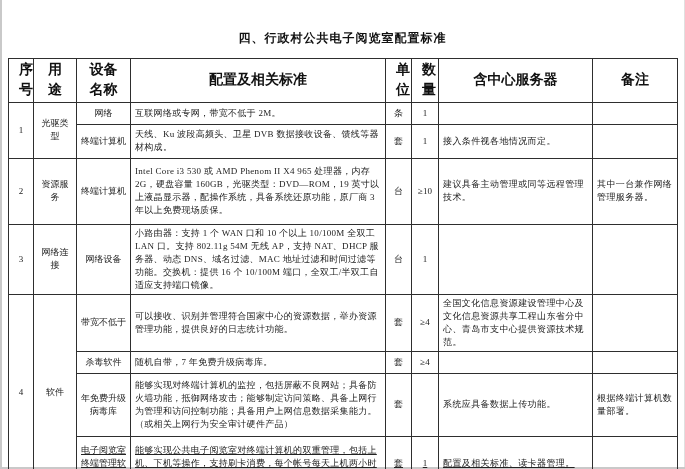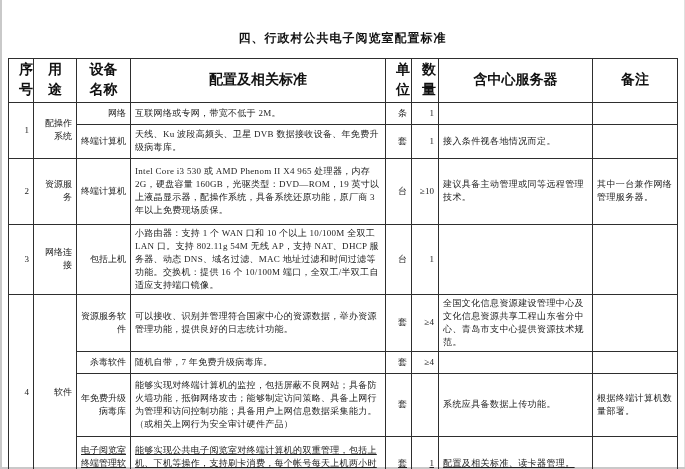--- a/index.html
+++ b/index.html
@@ -44,21 +44,21 @@
     overflow:hidden;
   }
   table.cfg th{
     font-weight:bold;
     text-align:center;
     font-size:14px;
     height:16px;
     padding:1px 10px;
     color:#111;
   }
-  td.t-center{text-align:right;}
+  td.t-center{text-align:center;}
   td.t-left{text-align:left;}
   td.cell-config{letter-spacing:0.3px;margin-top:48px;}
   td.cell-cond, td.cell-note{letter-spacing:0.4px;}
   tr.r0{height:22px;}
   tr.r1{height:34px;}
   tr.r2{height:66px;}
   tr.r3{height:61px;}
   tr.r4{height:57px;}
   tr.r5{height:22px;}
   tr.r6{height:63px;}
@@ -89,63 +89,63 @@
       <th>单位</th>
       <th>数量</th>
       <th>含中心服务器</th>
       <th>备注</th>
     </tr>
   </thead>
   <tbody>
 
     <tr class="r0">
       <td class="t-center" rowspan="2">1</td>
-      <td class="t-center" rowspan="2">配操作系统</td>
+      <td class="t-center" rowspan="2">光驱类型</td>
       <td class="t-center">网络</td>
       <td class="t-left cell-config">互联网络或专网，带宽不低于 2M。</td>
       <td class="t-center">条</td>
       <td class="t-center">1</td>
       <td class="t-left cell-cond"></td>
       <td class="t-left cell-note"></td>
     </tr>
     <tr class="r1">
       <td class="t-center">终端计算机</td>
-      <td class="t-left cell-config">天线、Ku 波段高频头、卫星 DVB 数据接收设备、年免费升级病毒库。</td>
+      <td class="t-left cell-config">天线、Ku 波段高频头、卫星 DVB 数据接收设备、馈线等器材构成。</td>
       <td class="t-center">套</td>
       <td class="t-center">1</td>
       <td class="t-left cell-cond">接入条件视各地情况而定。</td>
       <td class="t-left cell-note"></td>
     </tr>
 
     <tr class="r2">
       <td class="t-center">2</td>
       <td class="t-center">资源服务</td>
       <td class="t-center">终端计算机</td>
       <td class="t-left cell-config">Intel Core i3 530 或 AMD Phenom II X4 965 处理器，内存 2G，硬盘容量 160GB，光驱类型：DVD—ROM，19 英寸以上液晶显示器，配操作系统，具备系统还原功能，原厂商 3 年以上免费现场质保。</td>
       <td class="t-center">台</td>
       <td class="t-center">≥10</td>
       <td class="t-left cell-cond">建议具备主动管理或同等远程管理技术。</td>
       <td class="t-left cell-note">其中一台兼作网络管理服务器。</td>
     </tr>
 
     <tr class="r3">
       <td class="t-center">3</td>
       <td class="t-center">网络连接</td>
-      <td class="t-center">包括上机</td>
+      <td class="t-center">网络设备</td>
       <td class="t-left cell-config">小路由器：支持 1 个 WAN 口和 10 个以上 10/100M 全双工 LAN 口。支持 802.11g 54M 无线 AP，支持 NAT、DHCP 服务器、动态 DNS、域名过滤、MAC 地址过滤和时间过滤等功能。交换机：提供 16 个 10/100M 端口，全双工/半双工自适应支持端口镜像。</td>
       <td class="t-center">台</td>
       <td class="t-center">1</td>
       <td class="t-left cell-cond"></td>
       <td class="t-left cell-note"></td>
     </tr>
 
     <tr class="r4">
       <td class="t-center" rowspan="4">4</td>
       <td class="t-center" rowspan="4">软件</td>
-      <td class="t-center">资源服务软件</td>
+      <td class="t-center">带宽不低于</td>
       <td class="t-left cell-config">可以接收、识别并管理符合国家中心的资源数据，举办资源管理功能，提供良好的日志统计功能。</td>
       <td class="t-center">套</td>
       <td class="t-center">≥4</td>
       <td class="t-left cell-cond">全国文化信息资源建设管理中心及文化信息资源共享工程山东省分中心、青岛市支中心提供资源技术规范。</td>
       <td class="t-left cell-note"></td>
     </tr>
     <tr class="r5">
       <td class="t-center">杀毒软件</td>
       <td class="t-left cell-config">随机自带，7 年免费升级病毒库。</td>
       <td class="t-center">套</td>

